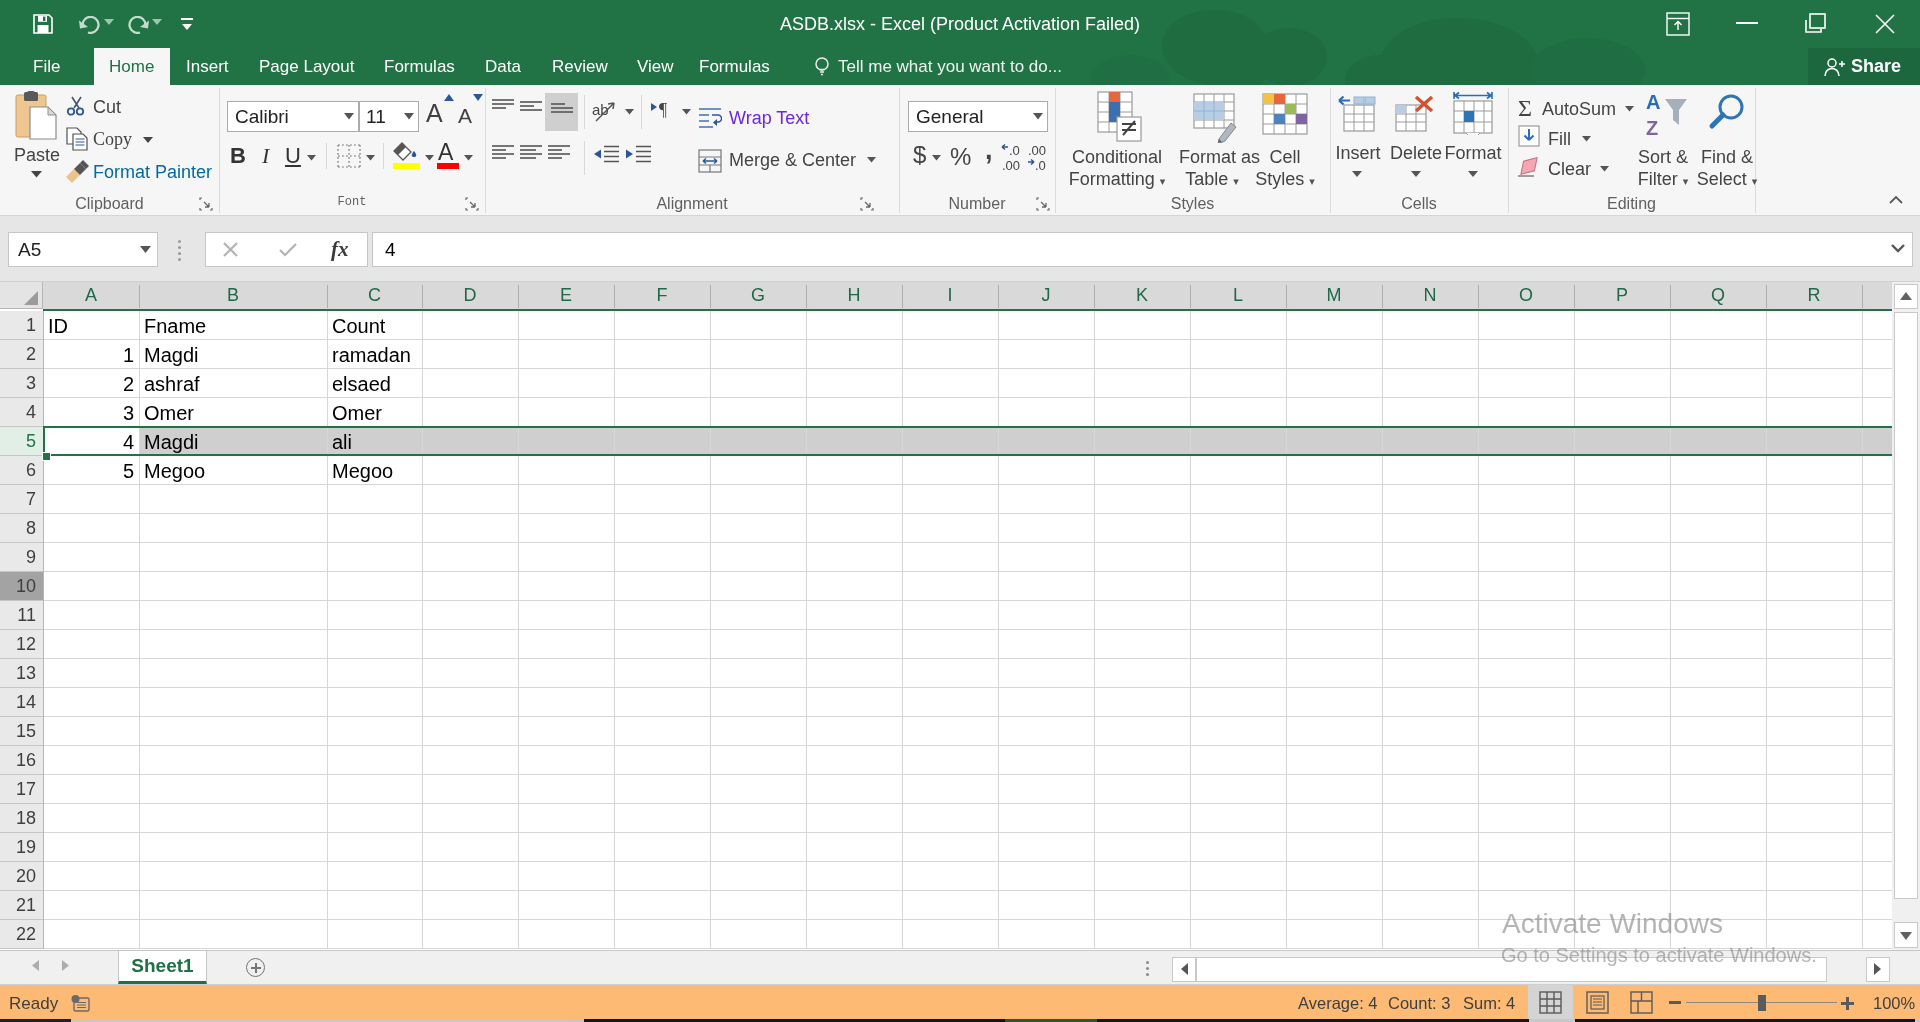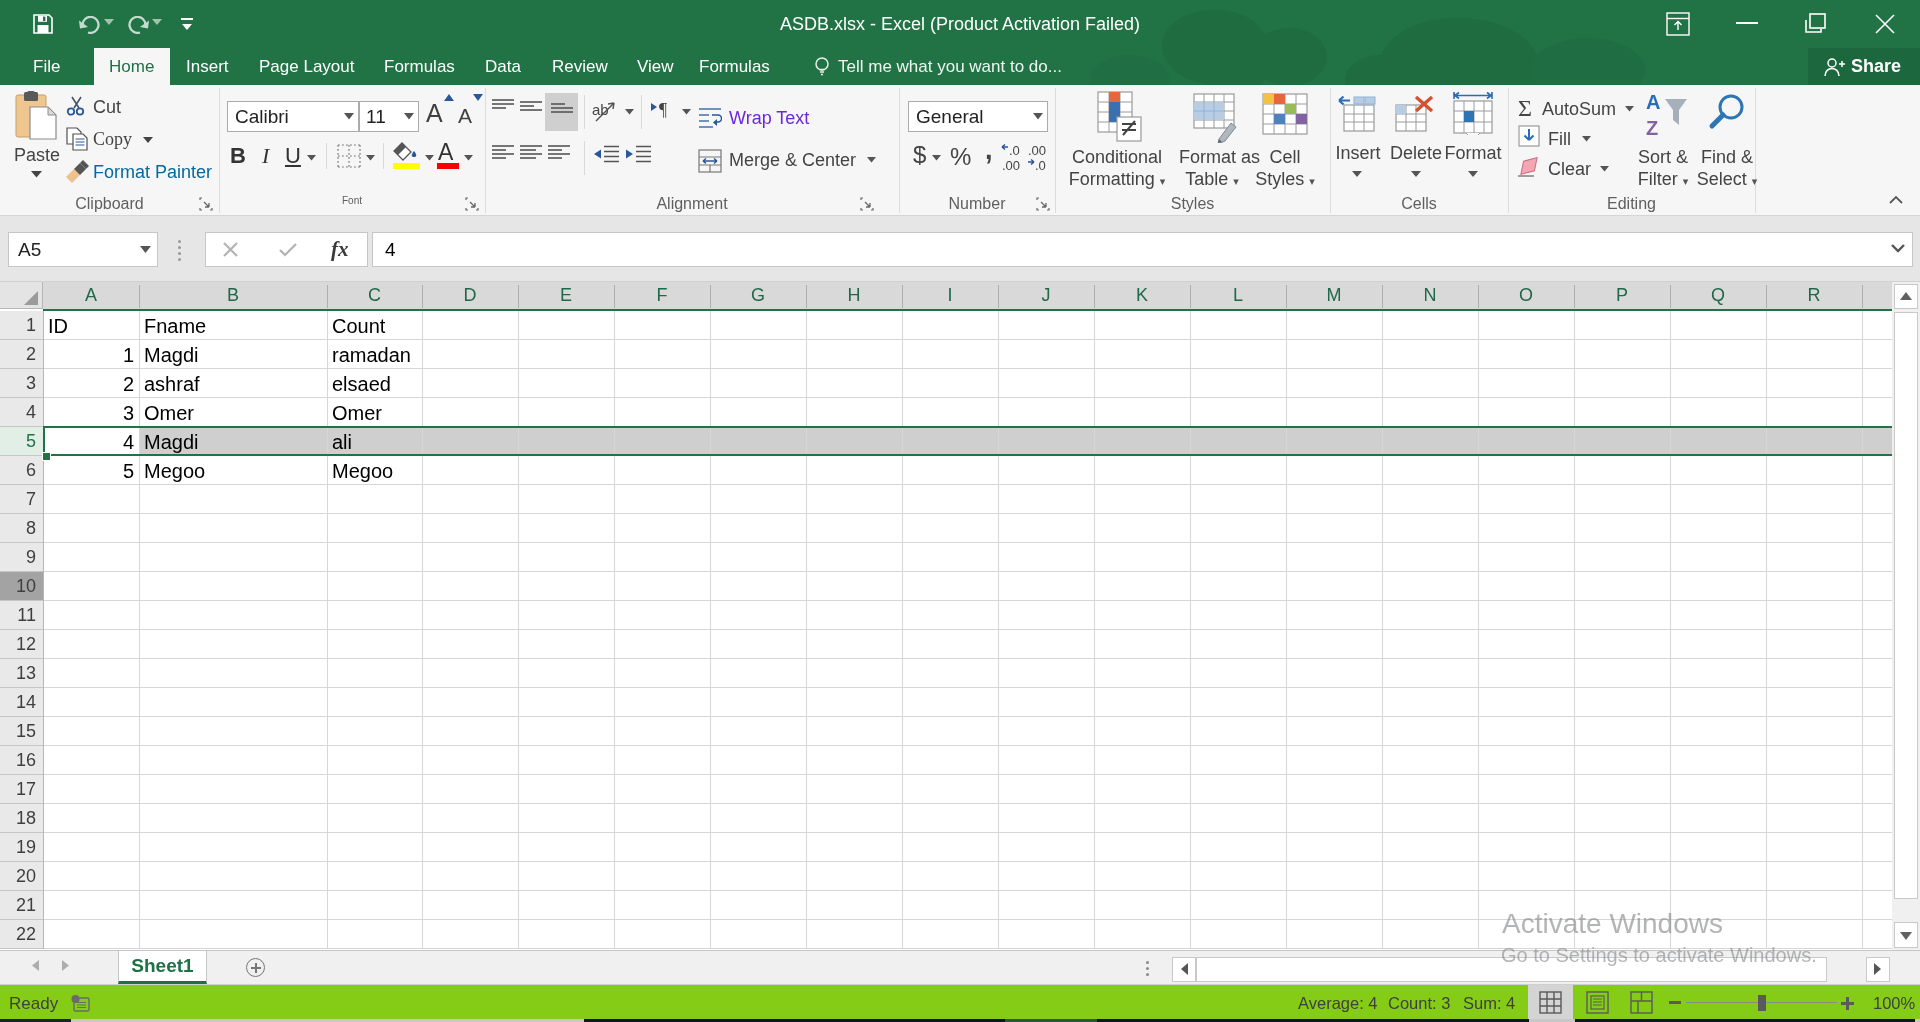--- a/index.html
+++ b/index.html
@@ -179,21 +179,21 @@
 </svg>
   <div class="ab" style="left:393px;top:78px;width:27px;height:6px;background:#ffff00;"></div>
   <svg class="ab" style="left:425px;top:70px;" width="9" height="6" viewBox="0 0 9 6">
         <path d="M0 0 h9 L4.5 5.5 z" fill="#555"></path>
       </svg>
   <div class="tx" style="left:438px;top:54px;font-size:23px;color:#333;">A</div>
   <div class="ab" style="left:437px;top:78px;width:22px;height:6px;background:#ff0000;"></div>
   <svg class="ab" style="left:464px;top:70px;" width="9" height="6" viewBox="0 0 9 6">
         <path d="M0 0 h9 L4.5 5.5 z" fill="#555"></path>
       </svg>
-  <div class="tx" style="left:219px;top:110px;width:266px;text-align:center;font-size:10px;color:#5f5f5f;">Font</div>
+  <div class="tx" style="left:219px;top:110px;width:266px;text-align:center;font-size:12px;color:#5f5f5f;font-family:Liberation Mono, monospace;">Font</div>
   <svg class="ab" style="left:465px;top:112px;" width="14" height="14" viewBox="0 0 14 14">
   <path d="M3 1 H1 V3 M1 11 V13 H3 M11 13 H13 V11" fill="none" stroke="#666" stroke-width="1.2"></path>
   <path d="M5 5 L10 10 M10 10 V6 M10 10 H6" stroke="#666" stroke-width="1.3" fill="none"></path>
 </svg>
   <svg class="ab" style="left:492px;top:14px;" width="24" height="20" viewBox="0 0 24 20">
         <path d="M0 1 h22" stroke="#555" stroke-width="1.6"></path>
         <path d="M0 5 h22" stroke="#555" stroke-width="1.6"></path>
         <path d="M0 9 h14" stroke="#555" stroke-width="1.6"></path>
       </svg>
   <svg class="ab" style="left:520px;top:16px;" width="24" height="20" viewBox="0 0 24 20">
@@ -608,21 +608,21 @@
         <path d="M9 1 L2 7 L9 13 z" fill="#555"></path>
       </svg>
   <div class="ab" style="left:1196px;top:6px;width:631px;height:25px;background:#fff;border:1px solid #c9c9c9;"></div>
   <div class="ab" style="left:1866px;top:6px;width:24px;height:25px;background:#fff;border:1px solid #c9c9c9;"></div>
   <svg class="ab" style="left:1873px;top:11px;" width="10" height="14" viewBox="0 0 10 14">
         <path d="M1 1 L8 7 L1 13 z" fill="#555"></path>
       </svg>
 </div>
 
 
-<div class="ab" id="statusbar" style="left:0;top:984px;width:1920px;height:35px;background:#84cc16;border-top:1px solid #cfcfcf;padding-left:13px;">
+<div class="ab" id="statusbar" style="left:0;top:984px;width:1920px;height:35px;background:#fdba74;border-top:1px solid #cfcfcf;padding-left:13px;">
   <div class="tx" style="left:9px;top:9px;font-size:17px;color:#3f3f3f;">Ready</div>
   <svg class="ab" style="left:71px;top:10px;" width="20" height="18" viewBox="0 0 20 18">
     <rect x="3" y="3" width="15" height="13" rx="1.5" fill="none" stroke="#6a6a6a" stroke-width="1.4"></rect>
     <circle cx="4.5" cy="4" r="4" fill="#6a6a6a"></circle>
     <path d="M6 7.5 h9 M6 10 h9 M6 12.5 h9" stroke="#6a6a6a" stroke-width="1"></path>
   </svg>
   <div class="tx" style="left:1298px;top:9px;font-size:16.5px;color:#3f3f3f;">Average: 4</div>
   <div class="tx" style="left:1388px;top:9px;font-size:16.5px;color:#3f3f3f;">Count: 3</div>
   <div class="tx" style="left:1463px;top:9px;font-size:16.5px;color:#3f3f3f;">Sum: 4</div>
   <div class="ab" style="left:1528px;top:0;width:45px;height:34px;background:#d4d4d4;"></div>

